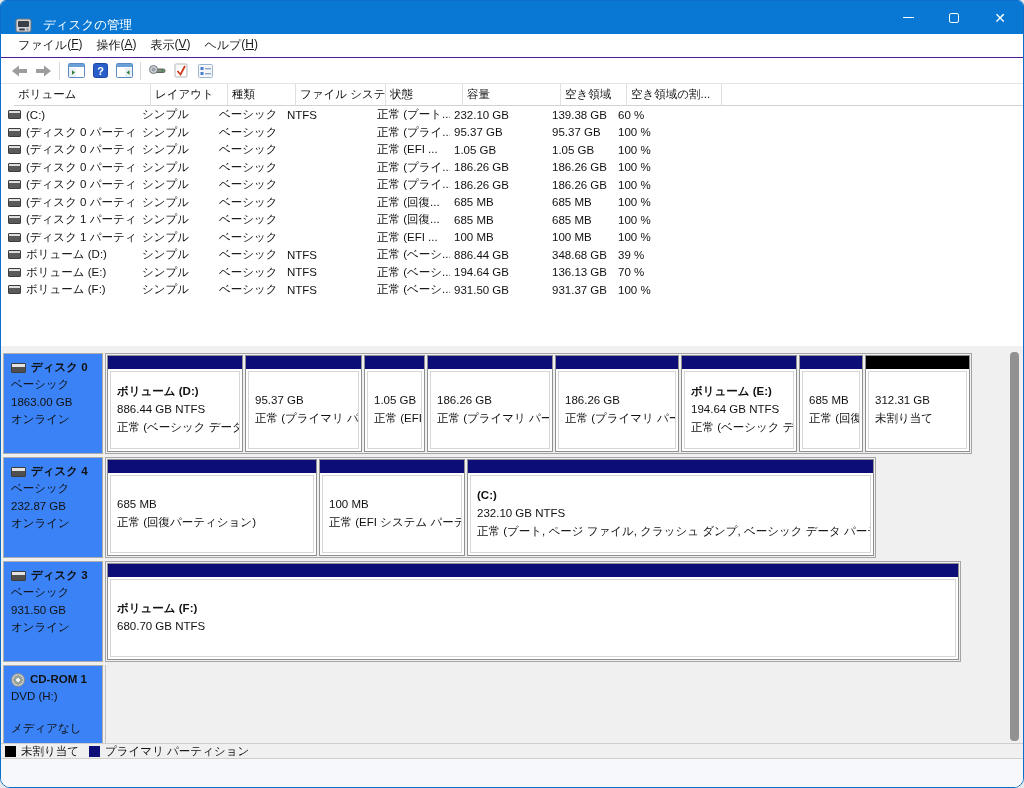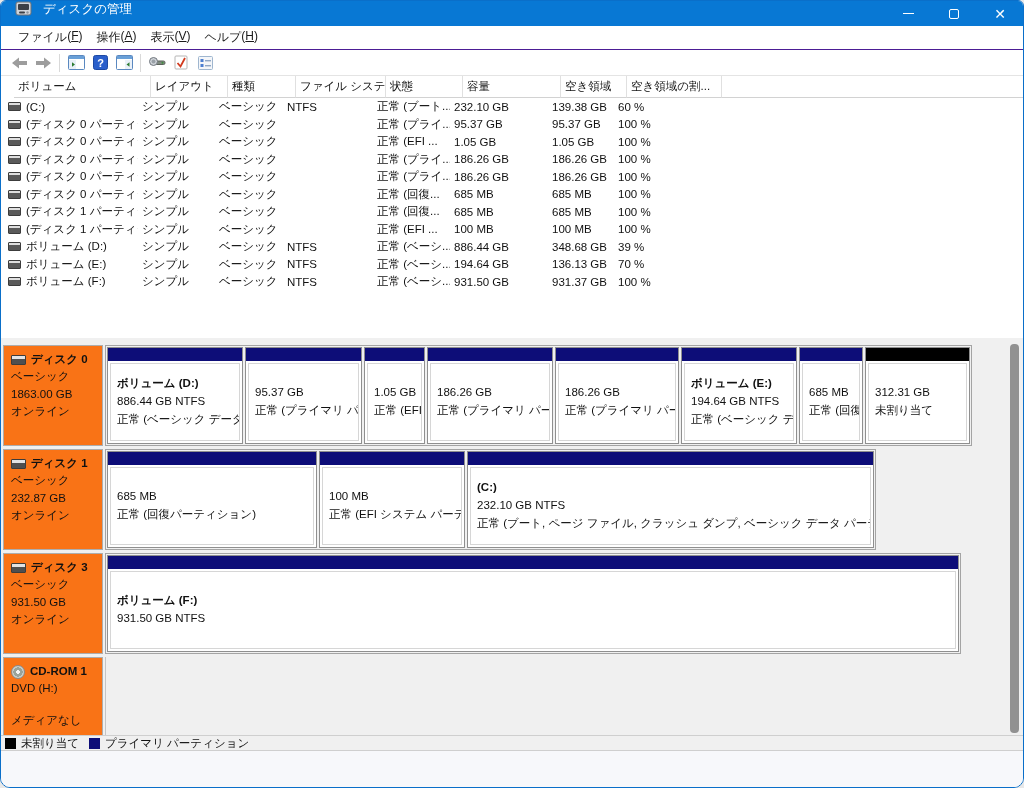--- a/index.html
+++ b/index.html
@@ -4,21 +4,21 @@
 <style>
   html,body{margin:0;padding:0;background:#e8e8e8;}
   *{box-sizing:border-box;}
   .window{
     position:relative;width:1024px;height:788px;
     font-family:"Liberation Sans","DejaVu Sans",sans-serif;
     border:1px solid #0a6fc9;border-radius:6px 6px 10px 10px;
     overflow:hidden;background:#fff;
   }
   
-  .titlebar{height:25px;background:#0878d4;display:flex;align-items:flex-start;color:#fff;}
+  .titlebar{height:33px;background:#0878d4;display:flex;align-items:flex-end;color:#fff;}
   .titlebar .app-ic{margin:0 10px 0 14px;display:flex;}
   .title-text{font-size:12.5px;flex:1;}
   .win-controls{display:flex;height:100%;}
   .win-btn{width:46px;height:100%;display:flex;align-items:center;justify-content:center;color:#fff;font-size:13px;}
   .min-glyph{display:block;width:11px;height:1.4px;background:#fff;}
   .max-glyph{display:block;width:10px;height:10px;border:1.2px solid #fff;border-radius:2px;}
   .close-glyph{font-size:14px;line-height:1;}
   
   .menubar{height:24px;background:#fff;display:flex;align-items:center;padding-left:10px;border-bottom:1px solid #4c1d95;font-size:12px;color:#1a1a1a;}
   .menu-item{padding:3px 7px;display:flex;}
@@ -37,21 +37,21 @@
   .th:last-child{border-right:none;}
   .trow{display:grid;grid-template-columns:var(--cols);height:17.5px;align-items:center;font-size:11.5px;color:#111;}
   .td{padding:0 4px;white-space:nowrap;overflow:hidden;}
   .td.first{display:flex;align-items:center;gap:5px;padding-left:7px;}
   .vol-ic{flex:none;width:13px;height:9px;border-radius:1px;background:linear-gradient(#dfdfdf 0 34%,#5a5a5a 34% 100%);border:1px solid #3c3c3c;}
   .splitter{height:4px;background:#f0f0f0;}
   
   .bottom-pane{position:relative;height:393px;background:#f0f0f0;overflow:hidden;padding-top:3px;}
   .disk-row{display:flex;gap:2px;margin:0 0 3px 2px;height:101px;}
   .disk-row.cd{height:82px;margin-bottom:0;}
-  .disk-label{flex:none;width:100px;border:1px solid #adadad;background:#f97316;padding:5px 7px;font-size:11.5px;line-height:1.5;color:#111;}
+  .disk-label{flex:none;width:100px;border:1px solid #adadad;background:#3b82f6;padding:5px 7px;font-size:11.5px;line-height:1.5;color:#111;}
   .disk-name{font-weight:bold;display:flex;align-items:center;gap:5px;white-space:nowrap;}
   .disk-ic{flex:none;width:15px;height:10px;border-radius:1px;background:linear-gradient(#e3e3e3 0 32%,#4f4f4f 32% 100%);border:1px solid #3c3c3c;}
   .cd-ic{flex:none;width:14px;height:14px;border-radius:50%;background:radial-gradient(circle,#f5f5f5 0 22%,#9aa39a 23% 55%,#c9cec9 56% 100%);border:1px solid #8a8a8a;}
   .strip{flex:none;display:flex;gap:2px;padding:1px;border:1px solid #a4a4a4;background:#f0f0f0;height:100%;}
   .part{border:1px solid #8f8f8f;background:#fff;display:flex;flex-direction:column;overflow:hidden;}
   .part .bar{height:13px;flex:none;}
   .part .pbody{flex:1;margin:2px;border:1px solid #d6d6d6;padding:1px 6px;display:flex;flex-direction:column;justify-content:center;font-size:11.5px;line-height:1.55;white-space:nowrap;overflow:hidden;color:#111;}
   .part .ptitle{font-weight:bold;}
   .cd-strip{flex:1;border-left:1px solid #c4c4c4;}
   .vscroll{position:absolute;top:2px;right:4px;bottom:2px;width:9px;}
@@ -415,21 +415,21 @@
       <div class="psize">312.31 GB</div>
       <div class="pstatus">未割り当て</div>
     </div>
   </div>
         </div>
   </div>
       <div class="disk-row">
     <div class="disk-label">
       <div class="disk-name">
             <span class="disk-ic"></span>
-            <span class="dname">ディスク 1</span>
+            <span class="dname">ディスク 4</span>
           </div>
       <div class="dtype">ベーシック</div>
       <div class="dsize">232.87 GB</div>
       <div class="dstatus">オンライン</div>
     </div>
     <div class="strip">
           <div class="part" style="width: 210px;">
     <div class="bar" style="background: rgb(13, 13, 120);"></div>
     <div class="pbody">
 
@@ -463,21 +463,21 @@
           </div>
       <div class="dtype">ベーシック</div>
       <div class="dsize">931.50 GB</div>
       <div class="dstatus">オンライン</div>
     </div>
     <div class="strip">
           <div class="part" style="width: 852px;">
     <div class="bar" style="background: rgb(13, 13, 120);"></div>
     <div class="pbody">
       <div class="ptitle">ボリューム (F:)</div>
-      <div class="psize">931.50 GB NTFS</div>
+      <div class="psize">680.70 GB NTFS</div>
     </div>
   </div>
         </div>
   </div>
       <div class="disk-row cd">
     <div class="disk-label">
       <div class="disk-name">
             <span class="cd-ic"></span>
             <span class="cdname">CD-ROM 1</span>
           </div>

